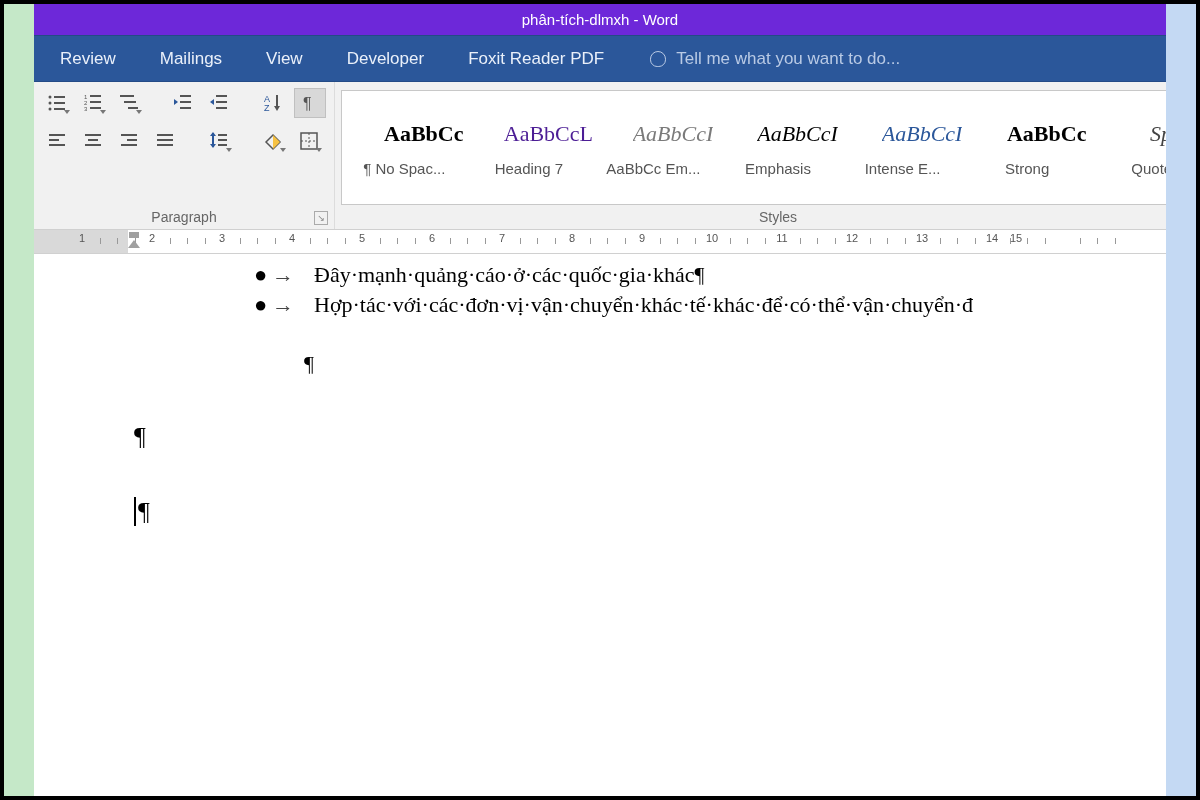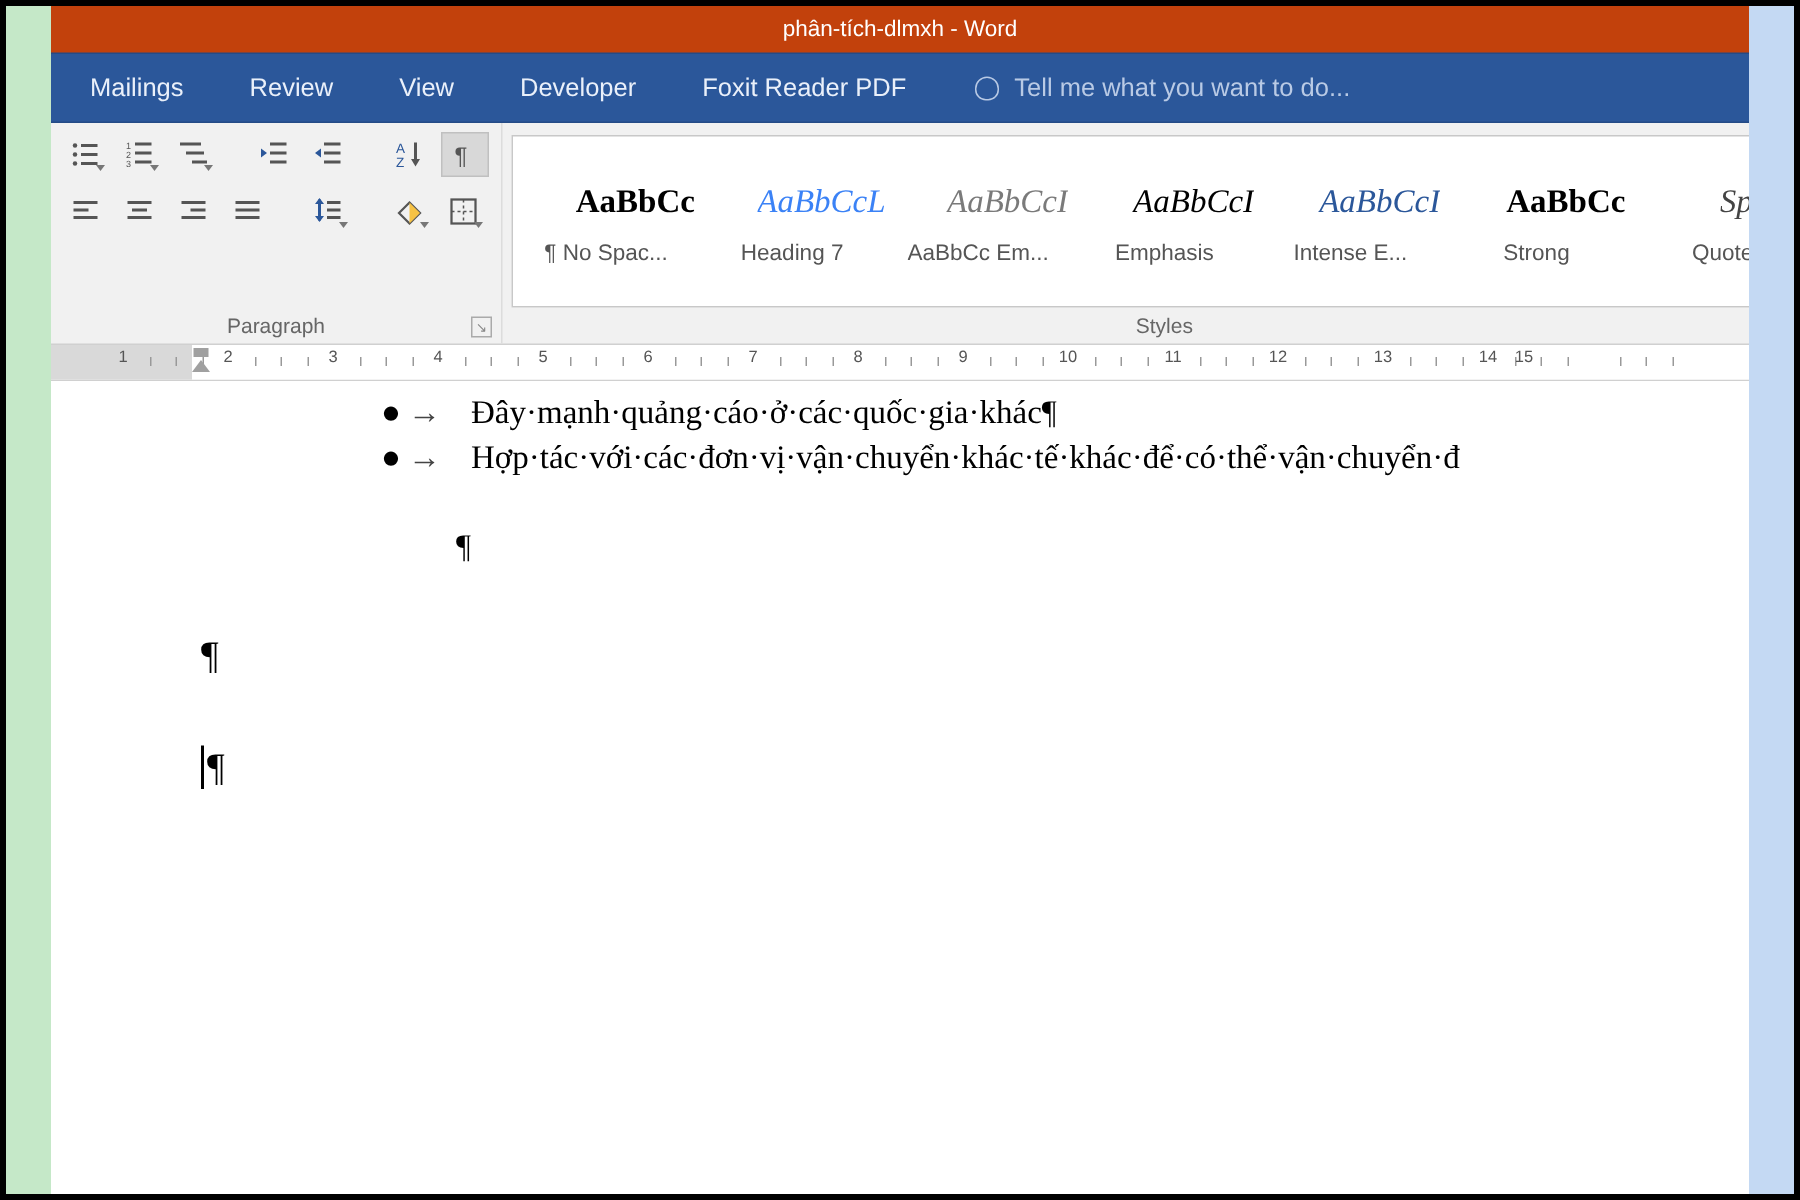--- a/index.html
+++ b/index.html
@@ -28,21 +28,21 @@
   }
   .app {
     flex: 1;
     display: flex;
     flex-direction: column;
     background: #fff;
     overflow: hidden;
   }
   
   .titlebar {
-    background: #c2410c;
+    background: #6d28d9;
     color: #fff;
     height: 32px;
     display: flex;
     align-items: center;
     justify-content: center;
     font-size: 15px;
     font-weight: 400;
     border-bottom: 1px solid #244b86;
   }
   
@@ -305,24 +305,24 @@
   <div class="left-band"></div>
 
   <div class="app">
 
     <div class="titlebar">
       <span>phân-tích-dlmxh - Word</span>
     </div>
 
     <div class="tabbar">
       <div class="tab">
+          <span>Review</span>
+        </div>
+      <div class="tab">
           <span>Mailings</span>
-        </div>
-      <div class="tab">
-          <span>Review</span>
         </div>
       <div class="tab">
           <span>View</span>
         </div>
       <div class="tab">
           <span>Developer</span>
         </div>
       <div class="tab">
           <span>Foxit Reader PDF</span>
         </div>
@@ -459,21 +459,21 @@
       </div>
 
       <div class="group styles-group">
         <div class="group-body" style="padding:4px 6px 0 6px">
           <div class="gallery" id="styles-gallery">
               <div class="style-item">
                 <div class="style-sample" style="color: rgb(0, 0, 0); font-weight: 700; font-style: normal;">AaBbCc</div>
                 <div class="style-name">¶ No Spac...</div>
               </div>
               <div class="style-item">
-                <div class="style-sample" style="color: #3b82f6; font-weight: 400; font-style: italic;">AaBbCcL</div>
+                <div class="style-sample" style="color: #4c1d95; font-weight: 400; ">AaBbCcL</div>
                 <div class="style-name">Heading 7</div>
               </div>
               <div class="style-item">
                 <div class="style-sample" style="color: rgb(122, 122, 122); font-weight: 400; font-style: italic;">AaBbCcI</div>
                 <div class="style-name">AaBbCc Em...</div>
               </div>
               <div class="style-item">
                 <div class="style-sample" style="color: rgb(0, 0, 0); font-weight: 400; font-style: italic;">AaBbCcI</div>
                 <div class="style-name">Emphasis</div>
               </div>

